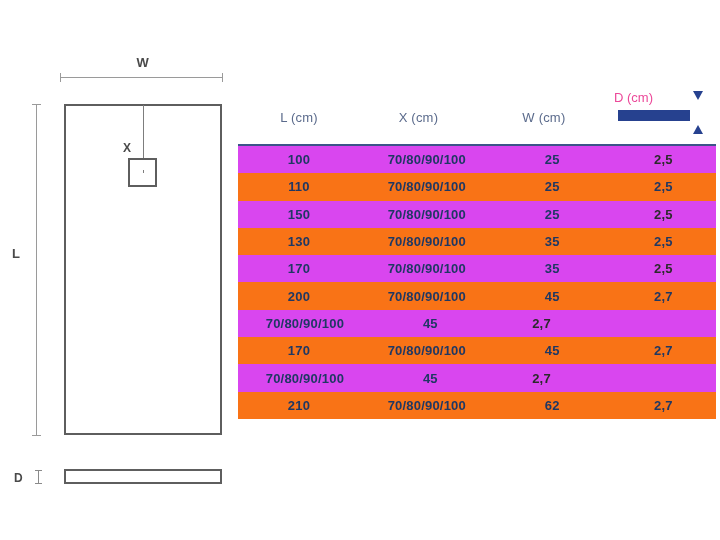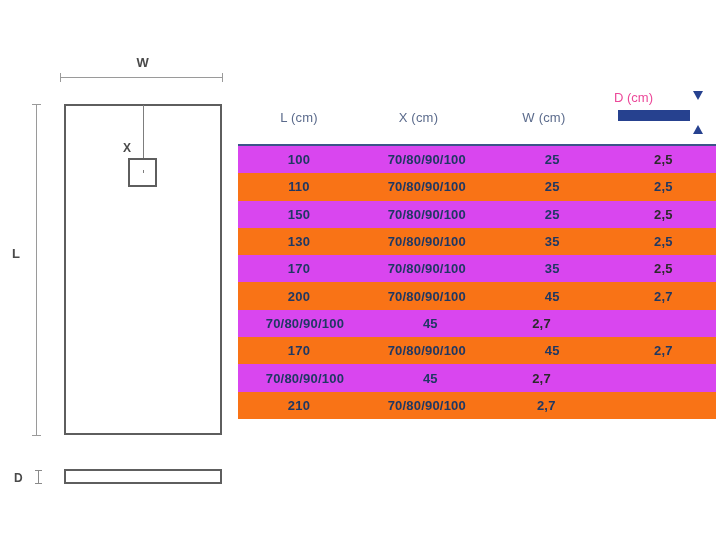--- a/index.html
+++ b/index.html
@@ -364,16 +364,17 @@
         <div class="td col-d">2,7</div>
       </div>
       <div class="trow even">
         <div class="td col-w">70/80/90/100</div>
         <div class="td col-x">45</div>
         <div class="td col-d">2,7</div>
       </div>
       <div class="trow odd">
         <div class="td col-l">210</div>
         <div class="td col-w">70/80/90/100</div>
+        <div class="td col-x">62</div>
         <div class="td col-d">2,7</div>
       </div>
     </div>
 </div>
 
 </body></html>

